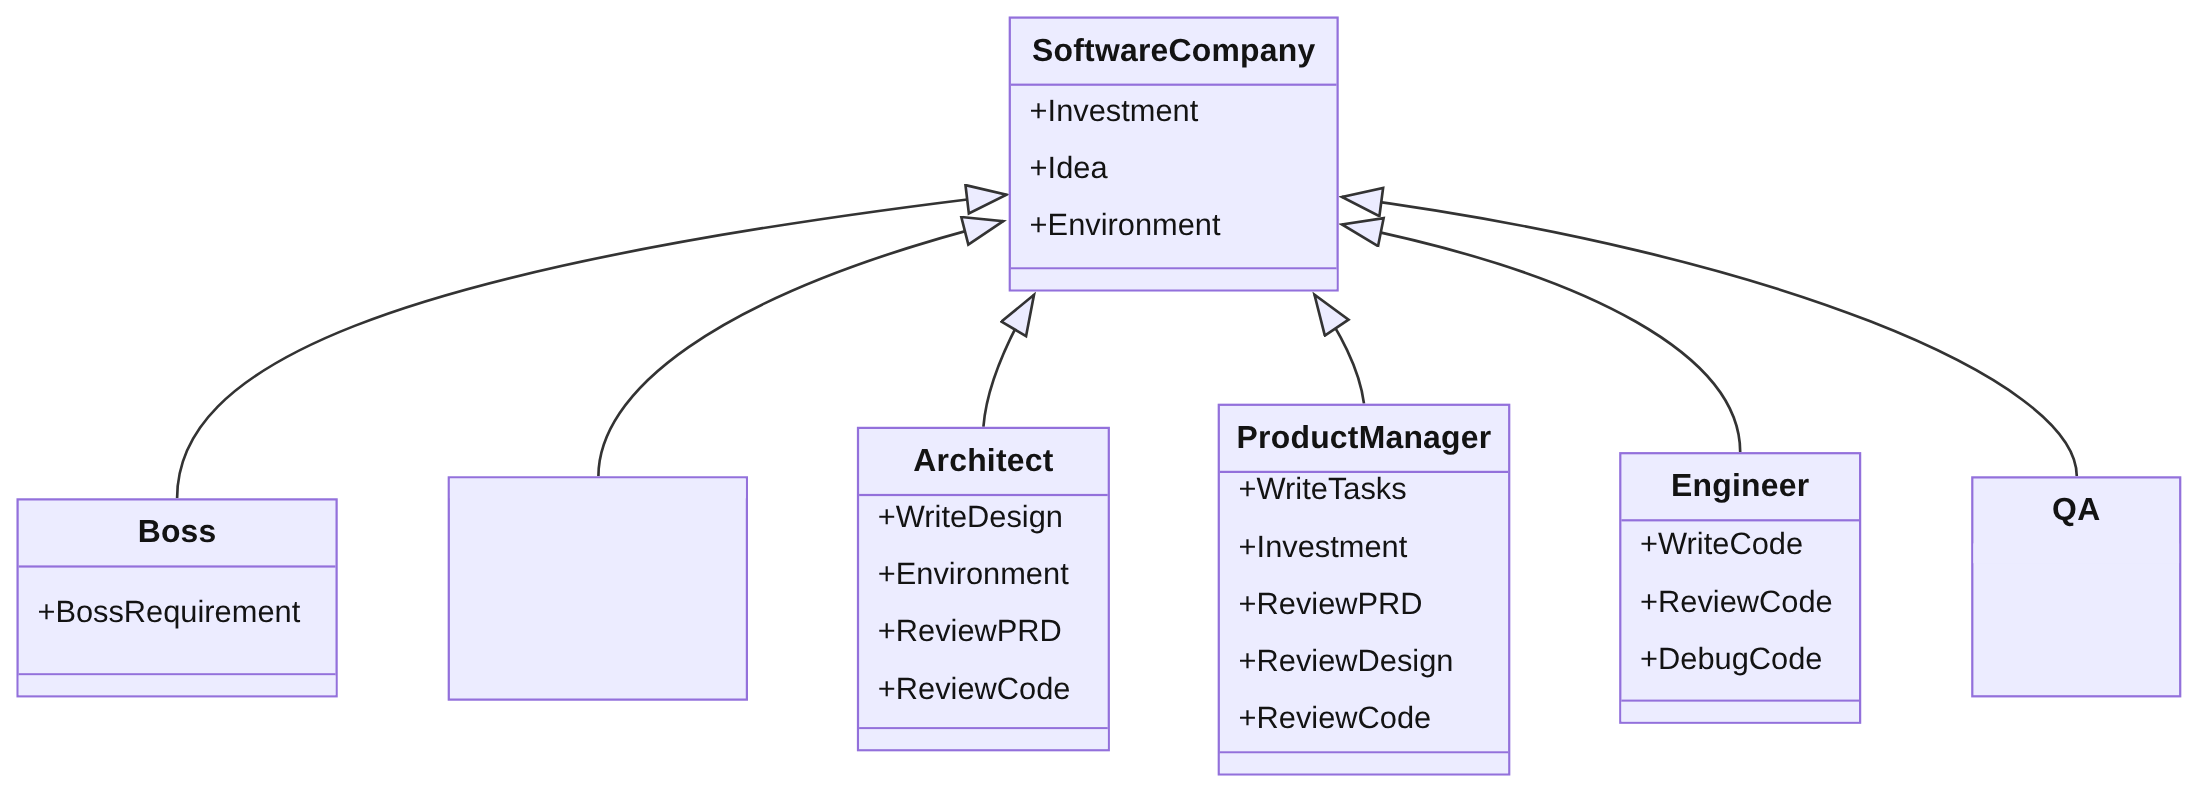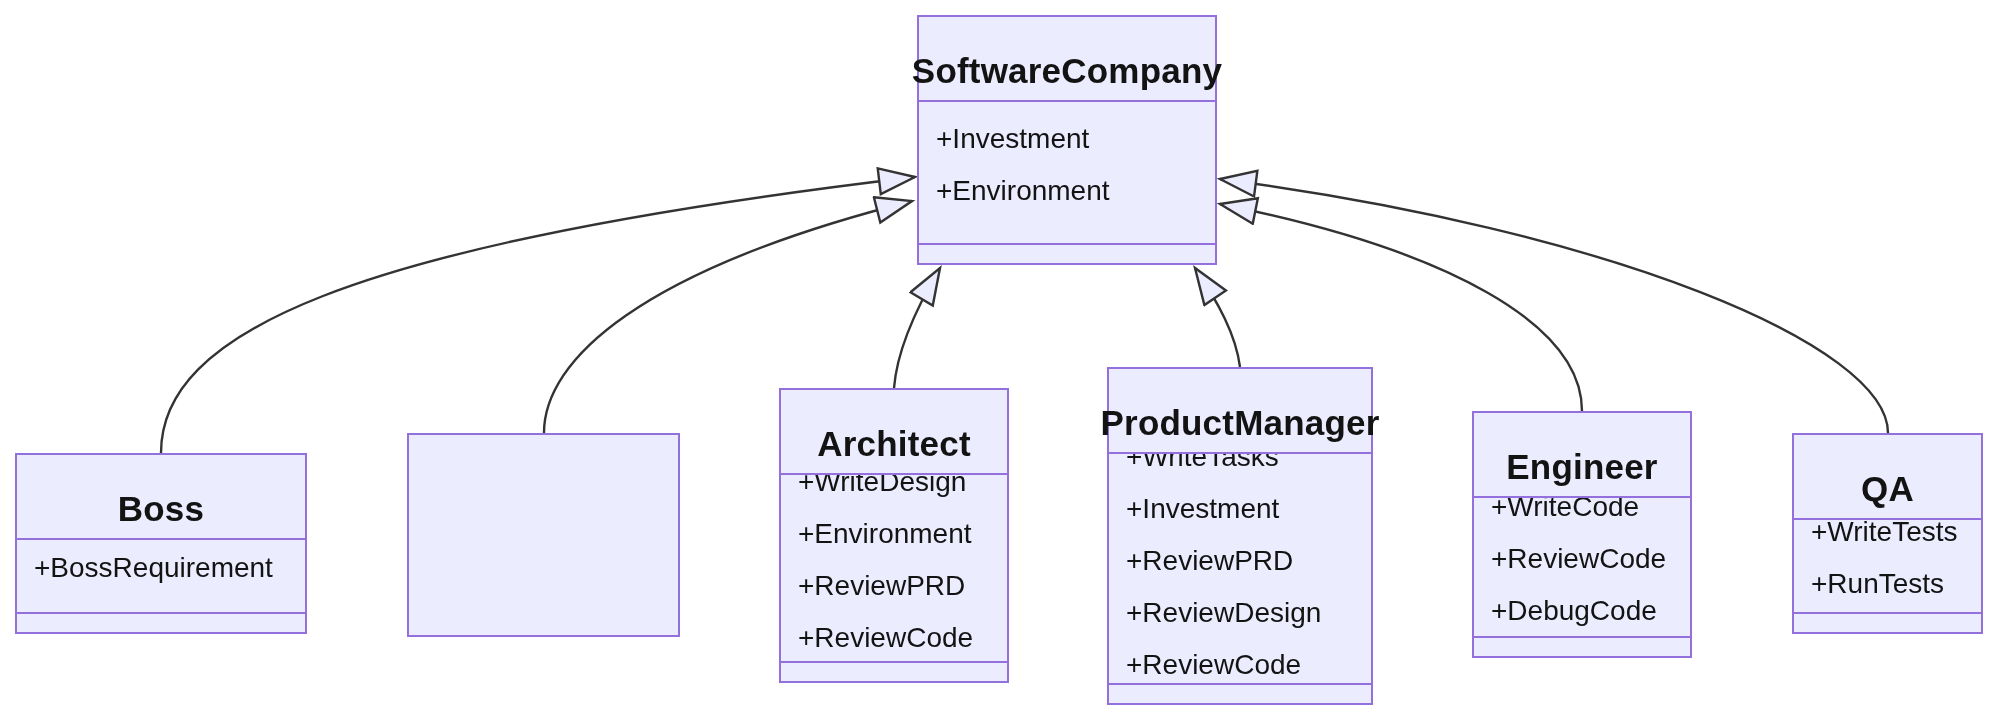--- a/index.html
+++ b/index.html
@@ -24,23 +24,22 @@
     background: #ECECFF;
     border: 2px solid #9370DB;
     color: #131313;
   }
   .cls-title {
     flex: 0 0 59px;
     display: flex;
     align-items: center;
     justify-content: center;
     font-weight: bold;
-    font-size: 35px;
+    font-size: 29px;
     letter-spacing: 0.2px;
-    margin-top: 24px;
   }
   .cls-members {
     flex: 1 1 auto;
     border-top: 2px solid #9370DB;
     border-bottom: 2px solid #9370DB;
     display: flex;
     flex-direction: column;
     justify-content: center;
     padding: 0 8px 16px 17px;
     font-size: 28px;
@@ -76,20 +75,21 @@
       <path d="M 1240,367 C 1236,335 1218,302 1195,268" marker-end="url(#tri)"></path>
       <path d="M 1582,411 C 1582,325 1450,250 1220,204" marker-end="url(#tri)"></path>
       <path d="M 1888,433 C 1888,345 1610,230 1220,179" marker-end="url(#tri)"></path>
     </g>
   </svg>
 
   <div class="cls b-sc">
     <div class="cls-title">SoftwareCompany</div>
     <div class="cls-members">
       <div class="member">+Investment</div>
+      <div class="member">+Idea</div>
       <div class="member">+Environment</div>
     </div>
     <div class="cls-methods"></div>
   </div>
 
   <div class="cls b-boss">
     <div class="cls-title">Boss</div>
     <div class="cls-members">
       <div class="member">+BossRequirement</div>
     </div>
@@ -128,20 +128,16 @@
     <div class="cls-members">
       <div class="member">+WriteCode</div>
       <div class="member">+ReviewCode</div>
       <div class="member">+DebugCode</div>
     </div>
     <div class="cls-methods"></div>
   </div>
 
   <div class="cls b-qa">
     <div class="cls-title">QA</div>
-    <div class="cls-members">
-      <div class="member">+WriteTests</div>
-      <div class="member">+RunTests</div>
-    </div>
     <div class="cls-methods"></div>
   </div>
 
 </div>
 
 </body></html>

